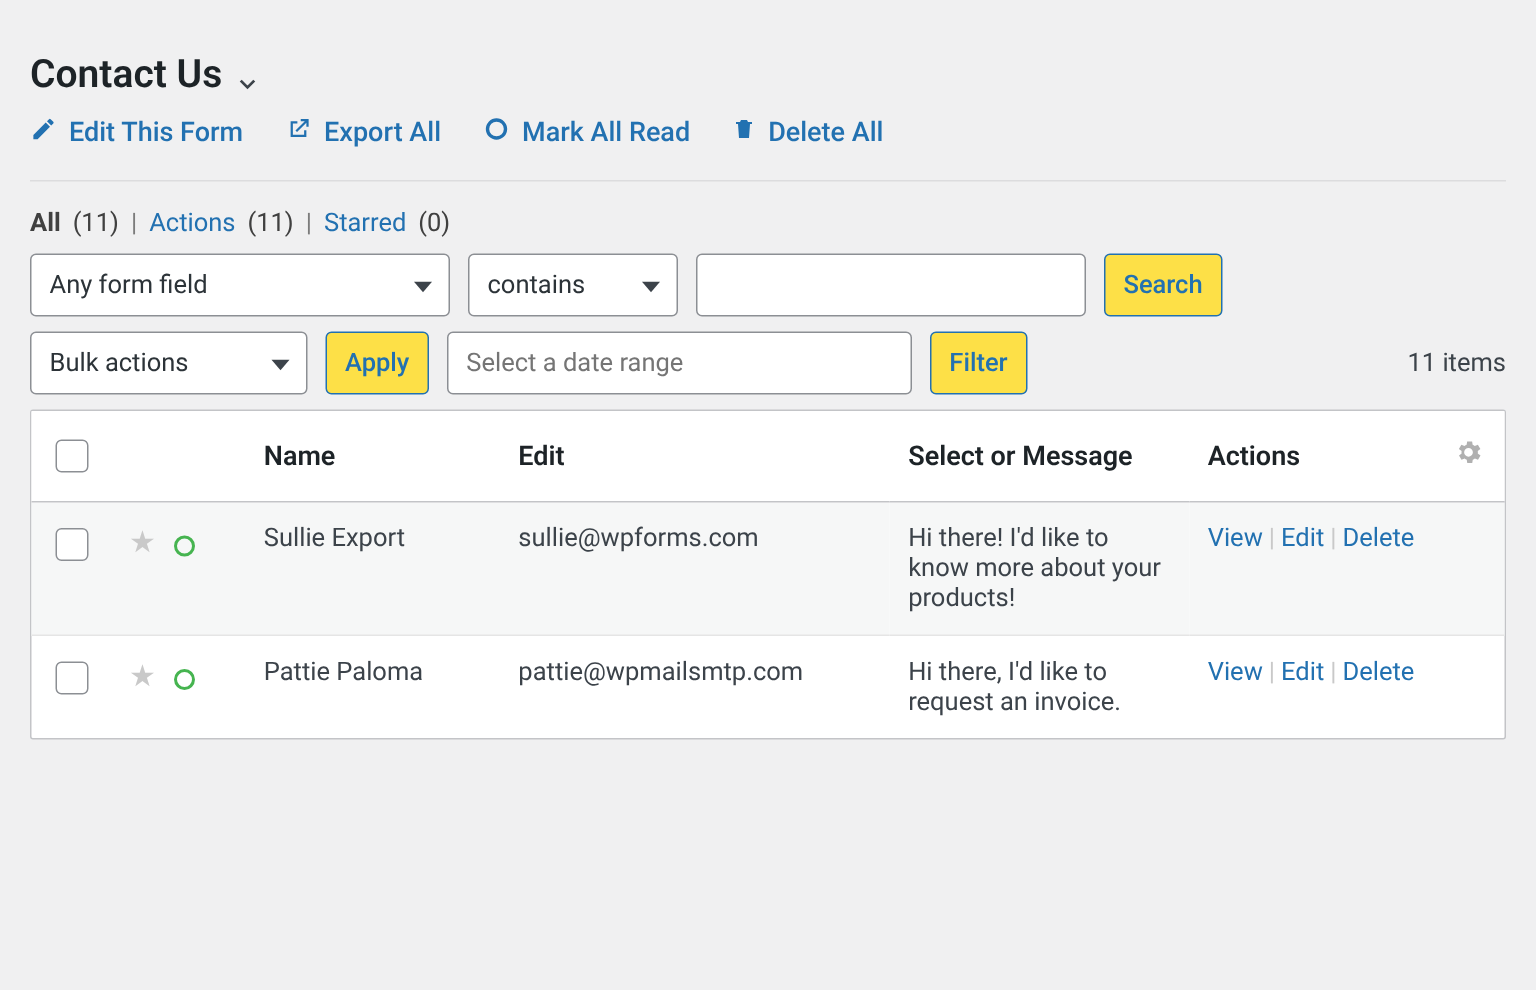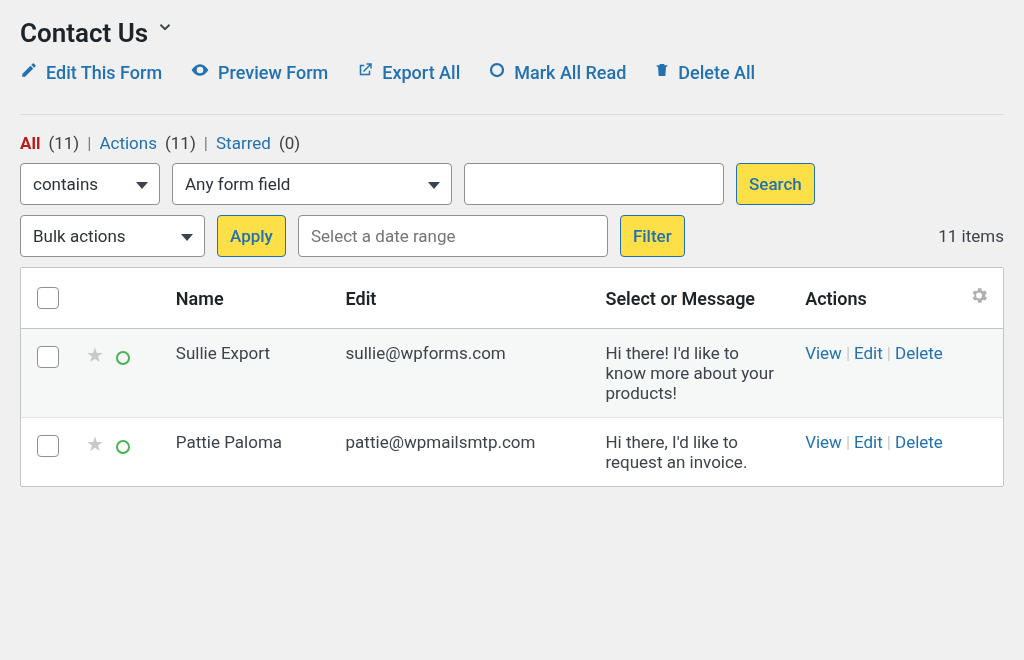--- a/index.html
+++ b/index.html
@@ -7,30 +7,30 @@
   body {
     font-family: -apple-system, BlinkMacSystemFont, "Segoe UI", Roboto, sans-serif;
     background: #f0f0f1;
     color: #3c434a;
     width: 1024px;
     height: 660px;
     overflow: hidden;
     padding: 18px 20px 0 20px;
   }
   a { color: #2271b1; text-decoration: none; }
-  .page-title-row { display: flex; align-items: flex-start; margin-bottom: 12px; }
+  .page-title-row { display: flex; align-items: flex-end; margin-bottom: 12px; margin-top: 17px; }
   .page-title { font-size: 26px; font-weight: 600; color: #1d2327; margin: 0 8px 0 0; }
   .chev { width: 18px; height: 18px; }
-  .top-links { display: flex; gap: 28px; margin-bottom: 18px; padding-bottom: 30px; border-bottom: 1px solid #dcdcde; }
+  .top-links { display: flex; gap: 28px; margin-bottom: 18px; padding-bottom: 20px; border-bottom: 1px solid #dcdcde; }
   .top-links a { display: inline-flex; align-items: center; gap: 8px; font-size: 18px; font-weight: 500; cursor: pointer; }
   .icon { display: inline-block; color: #2271b1; }
   .filters-row { display: flex; align-items: center; gap: 8px; font-size: 17px; margin-bottom: 10px; }
   .filters-row .sep { color: #7c7c7c; }
   .filters-row .count { color: #404040; }
-  .filters-row .strong { font-weight: 700; color: #b91c1c; }
+  .filters-row .strong { font-weight: 700; color: #404040; }
   .filters-row a { cursor: pointer; }
   .search-row, .bulk-row { display: flex; align-items: center; gap: 12px; margin-bottom: 10px; }
   select, input[type="text"], .btn {
     font-size: 17px;
     font-family: inherit;
     padding: 7px 12px;
     border: 1px solid #8c8f94;
     border-radius: 4px;
     background: #fff;
     color: #2c3338;
@@ -107,27 +107,20 @@
 </div>
 
 <div class="top-links">
   <a>
     <span class="icon"><svg width="18" height="18" viewBox="0 0 24 24" fill="currentColor">
           <path d="M3 17.25V21h3.75l11-11-3.75-3.75-11 11zM20.7 7.05a1 1 0 0 0 0-1.4l-2.35-2.35a1 1 0 0 0-1.4 0l-1.85 1.85 3.75 3.75 1.85-1.85z"></path>
         </svg></span>
     <span>Edit This Form</span>
   </a>
   <a>
-    <span class="icon"><svg width="20" height="20" viewBox="0 0 24 24" fill="currentColor">
-          <path d="M12 5C6 5 2 12 2 12s4 7 10 7 10-7 10-7-4-7-10-7zm0 11a4 4 0 1 1 0-8 4 4 0 0 1 0 8z"></path>
-          <circle cx="12" cy="12" r="2" fill="#f0f0f1"></circle>
-        </svg></span>
-    <span>Preview Form</span>
-  </a>
-  <a>
     <span class="icon"><svg width="18" height="18" viewBox="0 0 24 24" fill="currentColor">
           <path d="M14 3h7v7h-2V6.4l-8.3 8.3-1.4-1.4L17.6 5H14V3zM5 5h6v2H7v10h10v-4h2v6H5V5z"></path>
         </svg></span>
     <span>Export All</span>
   </a>
   <a>
     <span class="icon"><svg width="18" height="18" viewBox="0 0 24 24" fill="none" stroke="currentColor" stroke-width="3">
           <circle cx="12" cy="12" r="8"></circle>
         </svg></span>
     <span>Mark All Read</span>
@@ -145,22 +138,22 @@
   <span class="count">(11)</span>
   <span class="sep">|</span>
   <a>Actions</a>
   <span class="count">(11)</span>
   <span class="sep">|</span>
   <a>Starred</a>
   <span class="count">(0)</span>
 </div>
 
 <div class="search-row">
+  <span class="select-wrap"><select style="width:280px"><option>Any form field</option></select></span>
   <span class="select-wrap"><select style="width:140px"><option>contains</option></select></span>
-  <span class="select-wrap"><select style="width:280px"><option>Any form field</option></select></span>
   <input type="text" style="width: 260px;" value="">
   <button class="btn">Search</button>
 </div>
 
 <div class="bulk-row">
   <span class="select-wrap"><select style="width:185px"><option>Bulk actions</option></select></span>
   <button class="btn">Apply</button>
   <input type="text" style="width: 310px; color: rgb(119, 119, 119);" placeholder="Select a date range">
   <button class="btn">Filter</button>
   <span class="count-items">11 items</span>

